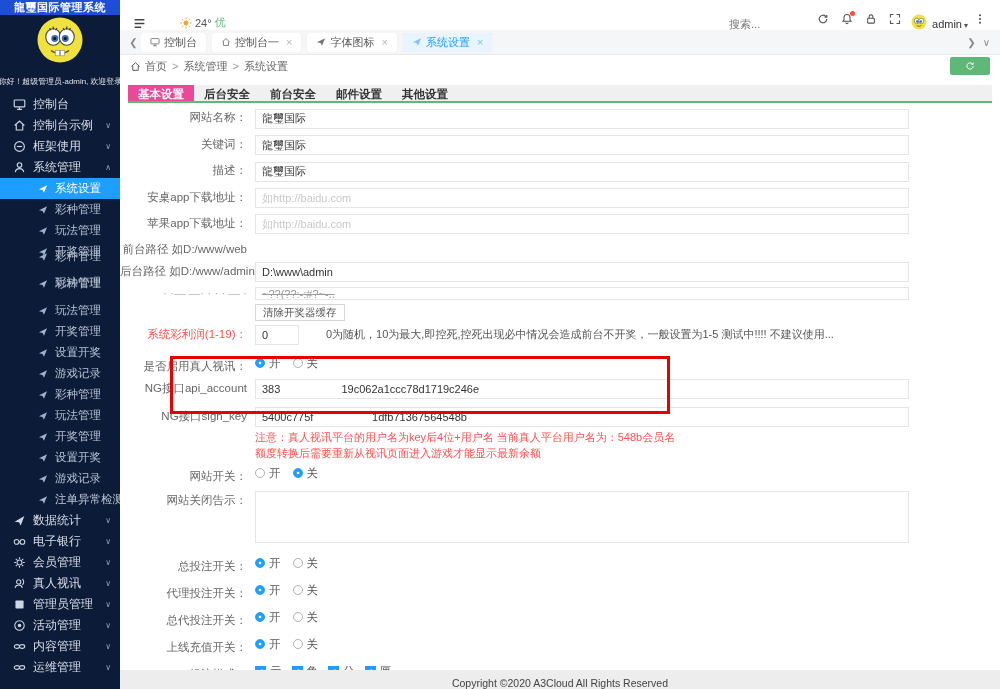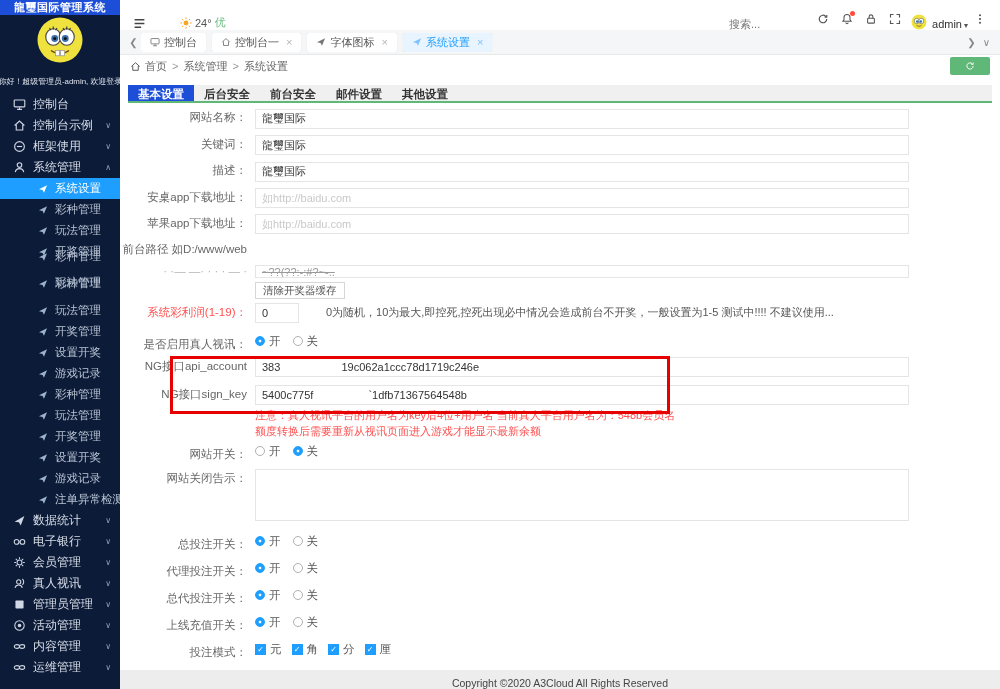--- a/index.html
+++ b/index.html
@@ -62,21 +62,21 @@
   .breadcrumb-row .bc-home{font-size:11px;color:#555;display:inline-flex;margin-right:4px;}
   .bc-sep{color:#999;margin:0 5px;}
   .bc-refresh{position:absolute;right:10px;top:2px;width:40px;height:18px;background:#5FB878;
     border:none;border-radius:2px;color:#fff;display:flex;align-items:center;justify-content:center;
     font-size:10px;cursor:pointer;}
 
   .content{flex:1;background:#fff;position:relative;overflow:hidden;}
   .page-tabs{margin:8px 8px 0 8px;height:18px;background:#f0f0f0;border-bottom:2px solid #5FB878;
     display:flex;}
   .ptab{padding:0 10px;line-height:18px;font-size:11.5px;font-weight:bold;color:#333;cursor:pointer;white-space:nowrap;}
-  .ptab.active{background:#1d4ed8;color:#fff;}
+  .ptab.active{background:#ec4899;color:#fff;}
 
   .form{padding-top:5px;}
   .row{display:flex;align-items:flex-start;}
   .rlabel{width:135px;padding-right:8px;text-align:right;font-size:11.5px;color:#666;
     line-height:18px;flex-shrink:0;white-space:nowrap;}
   .rlabel.red{color:#ff5151;}
   .rctrl{flex:1;min-width:0;}
   .txt{width:654px;height:20px;border:1px solid #e5e5e5;font-size:11px;padding:0 6px;color:#333;
     font-family:inherit;outline:none;}
   .txt::placeholder{color:#c9c9c9;}
@@ -546,20 +546,24 @@
 
         <div class="row mb6">
           <div class="rlabel">苹果app下载地址：</div>
           <div class="rctrl"><input class="txt" placeholder="如http://baidu.com" style=""></div>
         </div>
 
         <div class="row mb4">
           <div class="rlabel">前台路径 如D:/www/web</div>
         </div>
 
+        <div class="row mb2">
+          <div class="rlabel">后台路径 如D:/www/admin</div>
+          <div class="rctrl"><input class="txt" value="D:\www\admin" style=""></div>
+        </div>
 
         <div class="row mb4">
           <div class="rlabel glitch-label">· ·— —· · ·  ·   — ·</div>
           <div class="rctrl">
             <input class="txt glitched" value="~??(??:-:#?~-.." style="">
             <div><button class="cbtn">清除开奖器缓存</button></div>
           </div>
         </div>
 
         <div class="row mb12">

